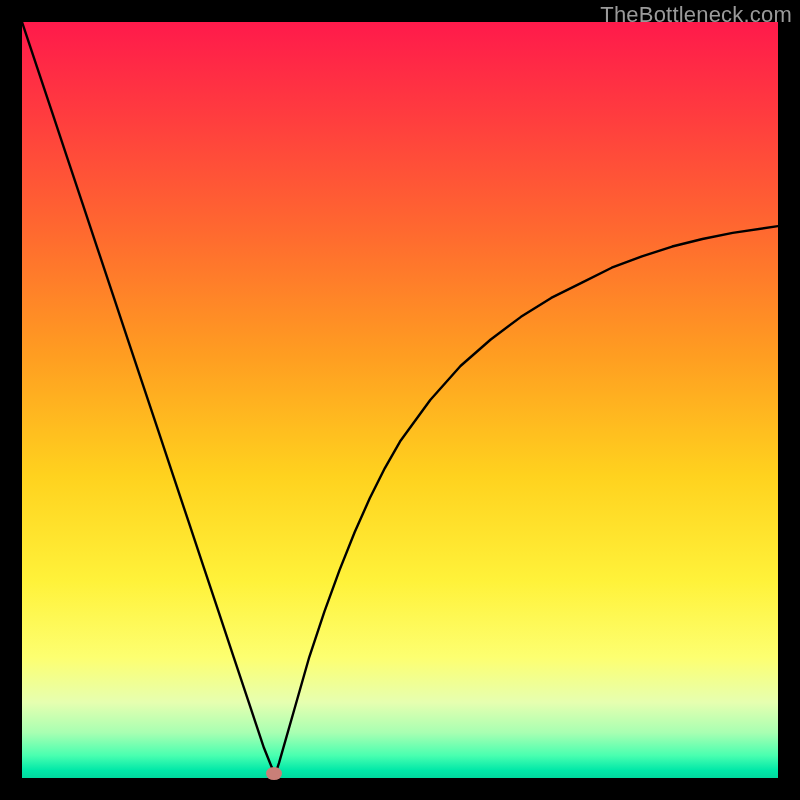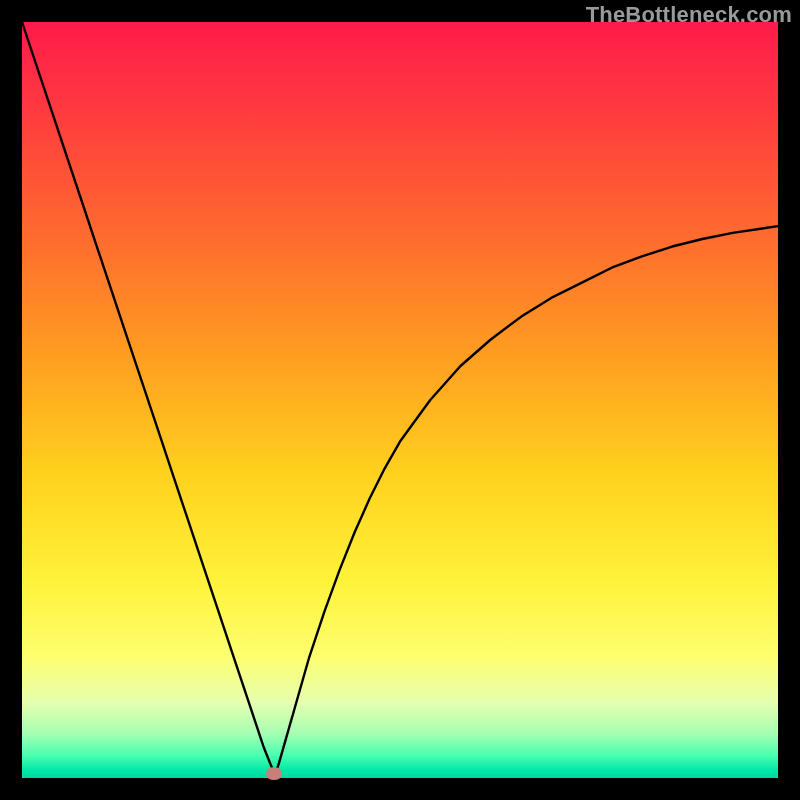--- a/index.html
+++ b/index.html
@@ -46,21 +46,21 @@
     border-radius: 50%;
     background: #c97f78;
   }
   .watermark {
     position: absolute;
     top: 2px;
     right: 8px;
     color: #9a9a9a;
     font-size: 22px;
     letter-spacing: 0.2px;
-    font-weight: 700;
+    font-weight: 400;
     user-select: none;
   }
 </style>
 </head>
 <body>
 
 <div class="watermark">TheBottleneck.com</div>
 
 <div class="frame">
   <div class="plot-bg"></div>

